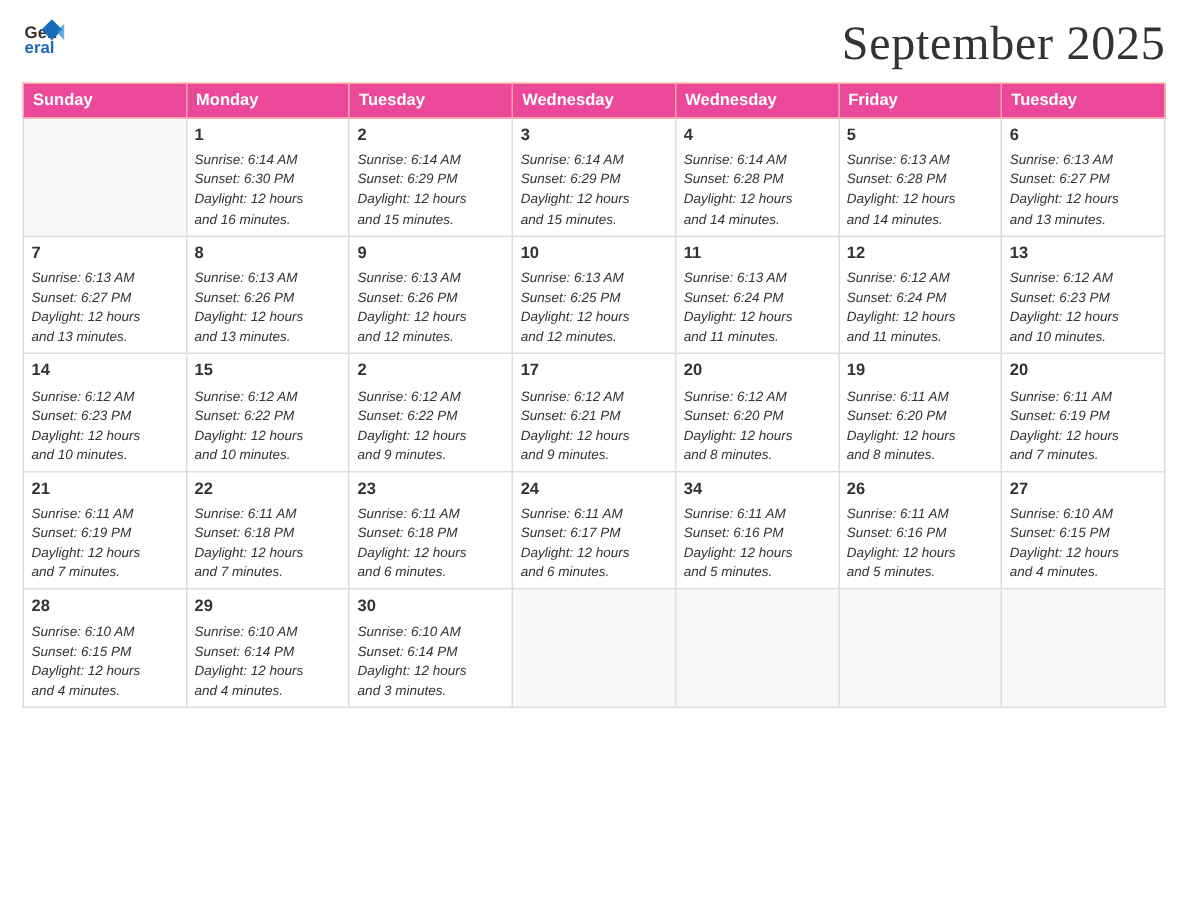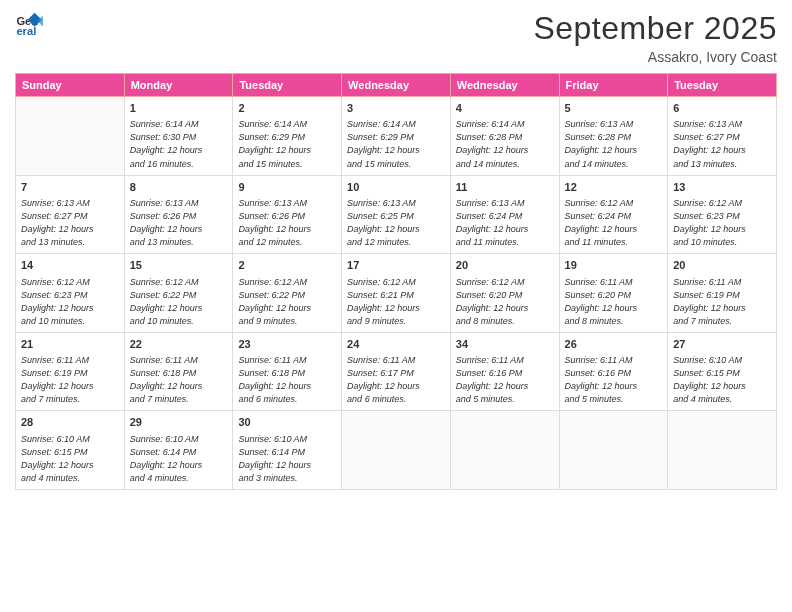--- a/index.html
+++ b/index.html
@@ -31,20 +31,21 @@
       height: 28px;
     }
     .title-block {
       text-align: right;
     }
     .month-year {
       font-size: 32px;
       font-weight: 300;
       color: #333;
       letter-spacing: 0.5px;
+      font-family: Liberation Serif, serif;
     }
     .location {
       font-size: 14px;
       color: #555;
       margin-top: 2px;
     }
     .calendar {
       width: 100%;
       border-collapse: collapse;
       border: 1px solid #ccc;
@@ -95,21 +96,20 @@
     <div class="logo">
       <svg class="logo-icon" viewBox="0 0 40 40">
         <text x="2" y="22" font-size="16" font-weight="bold" fill="#333">Gen</text>
         <text x="2" y="36" font-size="16" font-weight="bold" fill="#1a6bb5">eral</text>
         <polygon points="28,4 38,14 28,24 18,14" fill="#1a6bb5"></polygon>
         <polygon points="32,16 40,8 40,24" fill="#2a8ad4" opacity="0.7"></polygon>
       </svg>
     </div>
     <div class="title-block">
       <div class="month-year">September 2025</div>
-      <div class="location">Assakro, Ivory Coast</div>
     </div>
   </div>
 
   <table class="calendar">
     <thead>
       <tr>
         <th>Sunday</th>
         <th>Monday</th>
         <th>Tuesday</th>
         <th>Wednesday</th>

